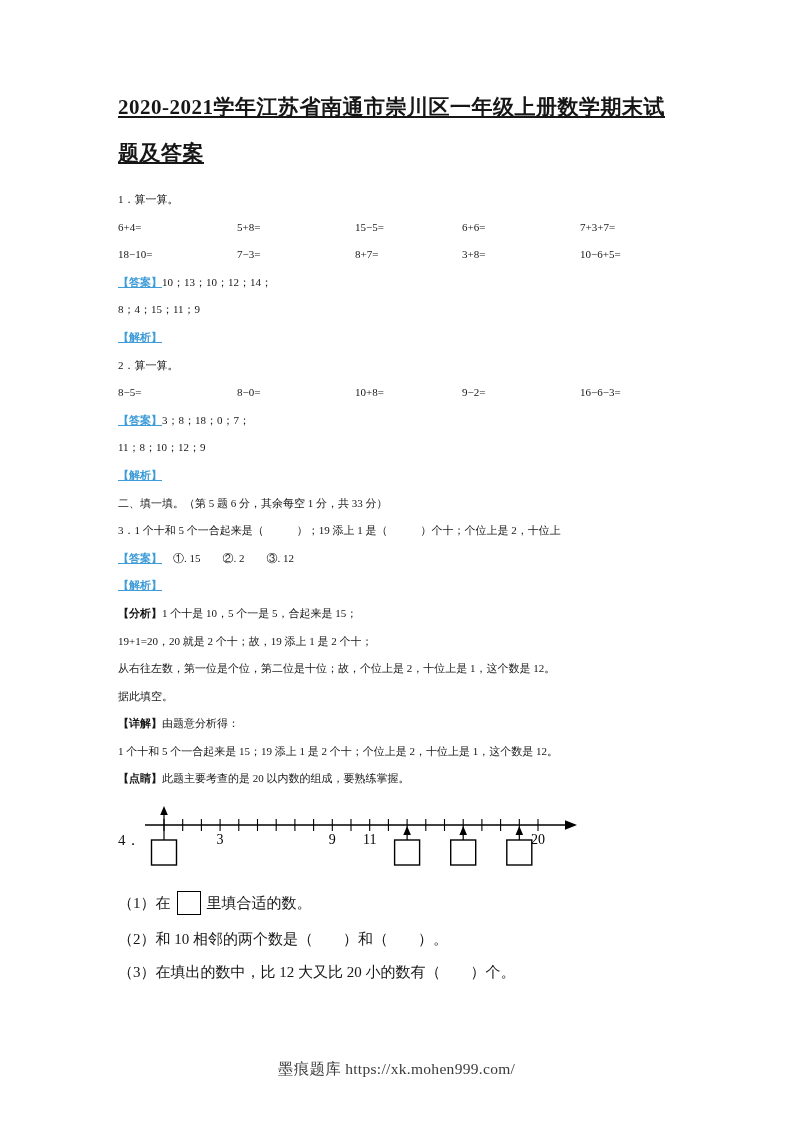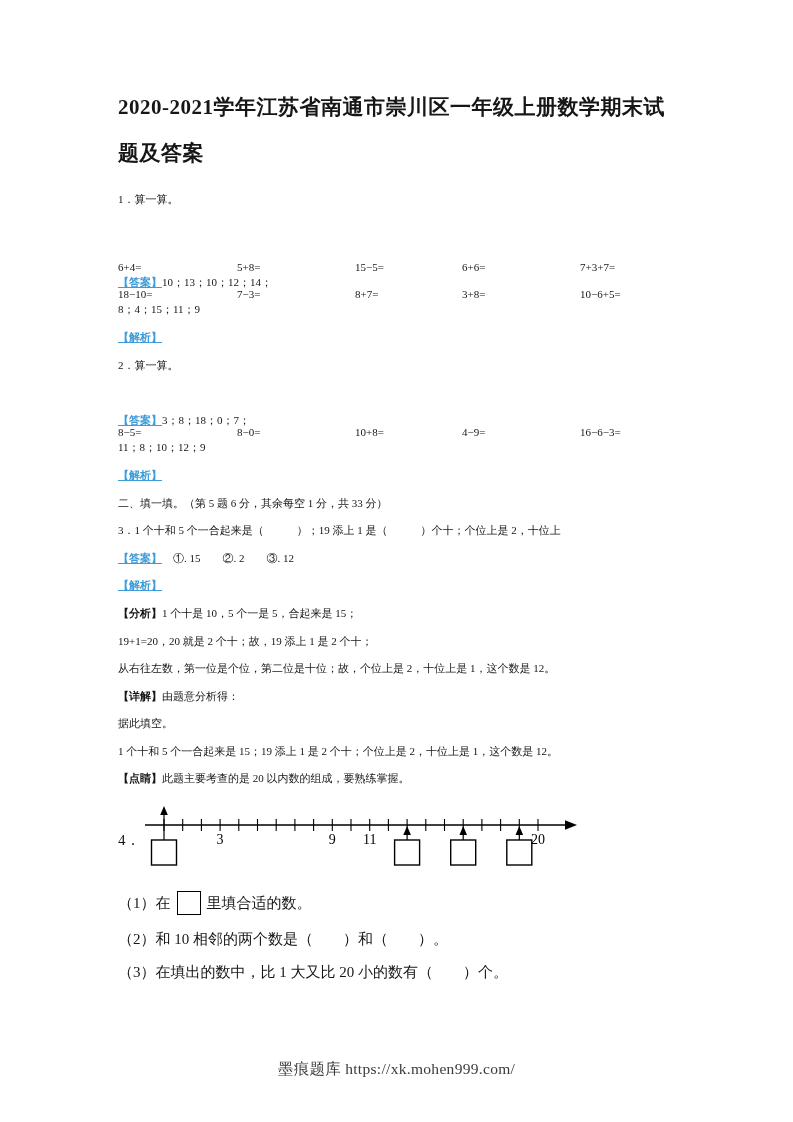--- a/index.html
+++ b/index.html
@@ -1,21 +1,21 @@
 <!DOCTYPE html>
 <html style="--tag-blue: #3E9CD9;"><head>
 <meta charset="utf-8">
 <style>
   html,body{margin:0;padding:0;background:#ffffff;}
   body{width:793px;height:1122px;position:relative;font-family:"Liberation Serif",serif;color:#161616;}
   .page{box-sizing:border-box;width:793px;height:1122px;padding:84px 117px 0 118px;position:relative;}
-  .title{font-size:21px;font-weight:bold;line-height:46px;letter-spacing:.5px;margin:0 0 10px 0;}
+  .title{font-size:21px;font-weight:bold;line-height:46px;letter-spacing:.5px;margin:0 0 10px 0;text-decoration:underline;}
   .ln{font-size:11px;line-height:27.6px;height:27.6px;white-space:nowrap;}
   .calc-row{display:grid;grid-template-columns:119px 118px 107px 118px 1fr;}
-  .calc-row span{display:block;margin-top:40px;}
+  .calc-row span{display:block;}
   .tag-blue{color:var(--tag-blue,#3E9CD9);font-weight:bold;text-decoration:underline;}
   .tag-black{font-weight:bold;}
   .q4-block{display:flex;align-items:flex-start;margin-top:12px;}
   .q4-num{font-size:15px;flex:0 0 26px;padding-top:26px;}
   .subqs{margin-top:14px;}
   .sub-ln{font-size:15px;line-height:33px;white-space:nowrap;}
   .sub-ln.first{line-height:40px;}
   .blank-box{display:inline-block;width:22px;height:22px;border:1.4px solid #000;vertical-align:middle;margin:0 6px 3px 6px;}
   .footer{position:absolute;left:0;right:0;bottom:42px;text-align:center;font-size:15.5px;color:#3a3a3a;letter-spacing:.3px;}
   svg text{font-family:"Liberation Serif",serif;}
@@ -51,21 +51,21 @@
   <div class="ln">8；4；15；11；9</div>
   <div class="ln">
     <span class="tag-blue">【解析】</span>
   </div>
 
   <div class="ln">2．算一算。</div>
   <div class="ln calc-row">
     <span>8−5=</span>
     <span>8−0=</span>
     <span>10+8=</span>
-    <span>4−9=</span>
+    <span>9−2=</span>
     <span>16−6−3=</span>
   </div>
   <div class="ln">
     <span class="tag-blue">【答案】</span><span>3；8；18；0；7；</span>
   </div>
   <div class="ln">11；8；10；12；9</div>
   <div class="ln">
     <span class="tag-blue">【解析】</span>
   </div>
 
@@ -76,24 +76,24 @@
     <span class="tag-blue">【答案】</span><span>　①. 15　　②. 2　　③. 12</span>
   </div>
   <div class="ln">
     <span class="tag-blue">【解析】</span>
   </div>
   <div class="ln">
     <span class="tag-black">【分析】</span><span>1 个十是 10，5 个一是 5，合起来是 15；</span>
   </div>
   <div class="ln">19+1=20，20 就是 2 个十；故，19 添上 1 是 2 个十；</div>
   <div class="ln">从右往左数，第一位是个位，第二位是十位；故，个位上是 2，十位上是 1，这个数是 12。</div>
+  <div class="ln">据此填空。</div>
   <div class="ln">
     <span class="tag-black">【详解】</span><span>由题意分析得：</span>
   </div>
-  <div class="ln">据此填空。</div>
   <div class="ln">1 个十和 5 个一合起来是 15；19 添上 1 是 2 个十；个位上是 2，十位上是 1，这个数是 12。</div>
   <div class="ln">
     <span class="tag-black">【点睛】</span><span>此题主要考查的是 20 以内数的组成，要熟练掌握。</span>
   </div>
 
   <div class="q4-block">
     <span class="q4-num">4．</span>
     <svg width="448" height="64" viewBox="0 0 448 64">
         <line x1="1" y1="20" x2="422" y2="20" stroke="#000" stroke-width="1.4"></line>
         <polygon points="433,20 421,15.2 421,24.8" fill="#000"></polygon>
@@ -135,20 +135,20 @@
         <polygon points="375.3,21 371.5,30 379.1,30" fill="#000"></polygon>
         <rect x="362.8" y="35" width="25" height="25" fill="none" stroke="#000" stroke-width="1.4"></rect>
       </svg>
   </div>
 
   <div class="subqs">
     <div class="sub-ln first">
       <span>（1）在</span><span class="blank-box"></span><span>里填合适的数。</span>
     </div>
     <div class="sub-ln">（2）和 10 相邻的两个数是（　　）和（　　）。</div>
-    <div class="sub-ln">（3）在填出的数中，比 1 大又比 20 小的数有（　　）个。</div>
+    <div class="sub-ln">（3）在填出的数中，比 12 大又比 20 小的数有（　　）个。</div>
   </div>
 
   <div class="footer">
     <span>墨痕题库 https://xk.mohen999.com/</span>
   </div>
 
 </div>
 
 </body></html>

